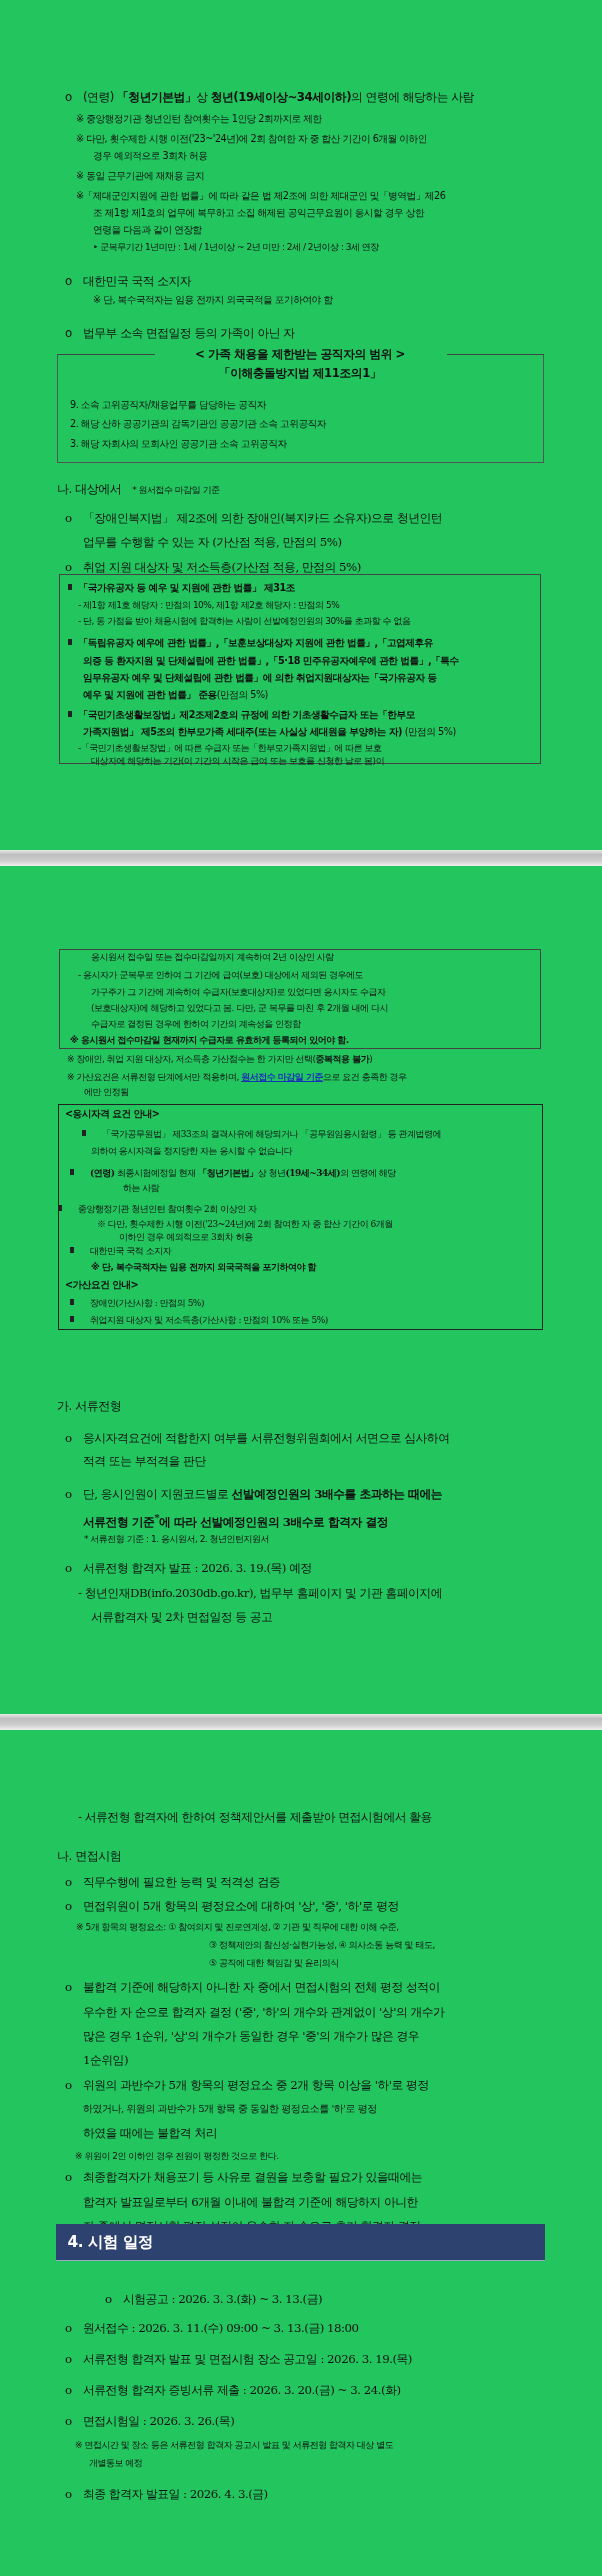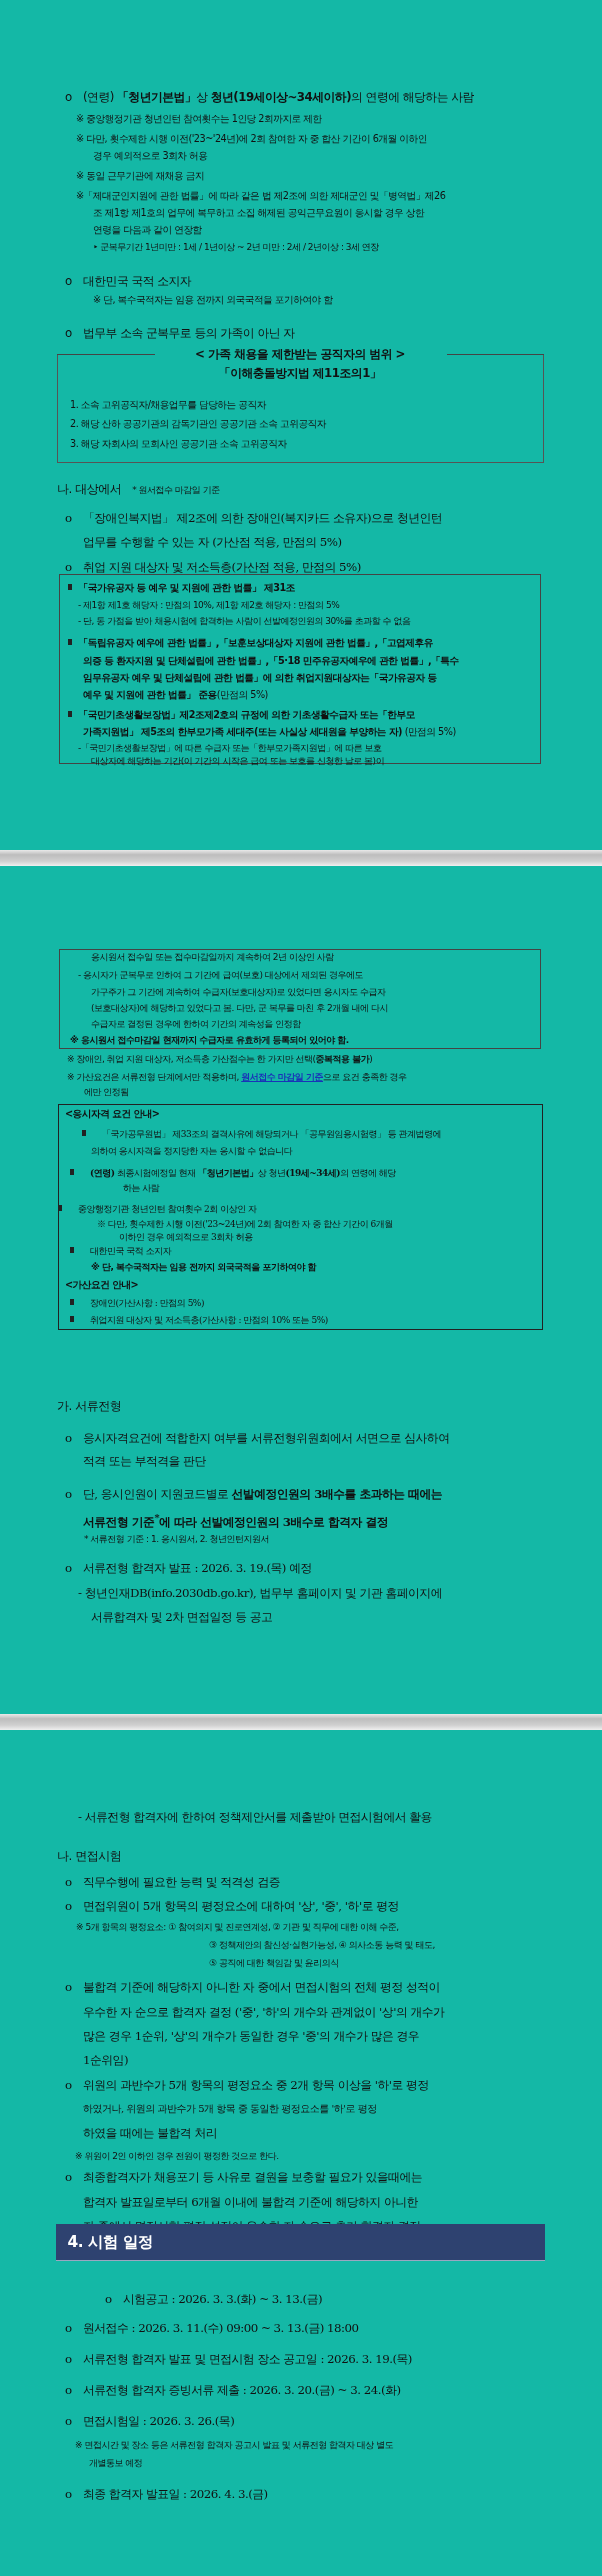--- a/index.html
+++ b/index.html
@@ -1,18 +1,18 @@
 <!DOCTYPE html>
 <html style="font-size:13px"><head>
 <meta charset="utf-8">
 <style>
   * { box-sizing: border-box; margin: 0; padding: 0; }
   html, body { width: 602px; background: #ffffff; }
   body { font-family: "DejaVu Sans", "Liberation Sans", sans-serif; color: #111; }
-  .page { position: relative; width: 602px; background: #14b8a6; }
+  .page { position: relative; width: 602px; background: #22c55e; }
   .abs { position: absolute; }
   .t { white-space: nowrap; font-size: 11px; line-height: 16px; letter-spacing: -0.5px; }
   .serif { font-family: "DejaVu Serif", "Liberation Serif", serif; }
   .b { font-weight: bold; }
   .sm { font-size: 9.7px; line-height: 14.6px; }
   .xs { font-size: 9px; line-height: 13px; }
   .circ { display: inline-block; width: 18px; }
   .sep { position: absolute; left: 0; width: 602px; height: 16px;
          background: linear-gradient(#e9e9e9, #bdbdbd 30%, #d0d0d0 70%, #efefef); }
   .box { position: absolute; border: 0.8px solid #555; }
@@ -41,30 +41,30 @@
   <div class="abs t sm" style="left:93px; top:206px;">조 제1항 제1호의 업무에 복무하고 소집 해제된 공익근무요원이 응시할 경우 상한</div>
   <div class="abs t sm" style="left:93px; top:223px;">연령을 다음과 같이 연장함</div>
   <div class="abs t xs" style="left:93px; top:241px;">‣ 군복무기간 1년미만 : 1세 / 1년이상 ~ 2년 미만 : 2세 / 2년이상 : 3세 연장</div>
 
   <div class="abs t" style="left:65px; top:273px; font-size:11.8px;">
     <span class="circ">o</span><span>대한민국 국적 소지자</span>
   </div>
   <div class="abs t sm" style="left:93px; top:293px;">※ 단, 복수국적자는 임용 전까지 외국국적을 포기하여야 함</div>
 
   <div class="abs t" style="left:65px; top:325px; font-size:11.8px;">
-    <span class="circ">o</span><span>법무부 소속 군복무로 등의 가족이 아닌 자</span>
+    <span class="circ">o</span><span>법무부 소속 면접일정 등의 가족이 아닌 자</span>
   </div>
 
   <div class="box" style="left:57px; top:354px; width:487px; height:109px; border-top:none;">
     <div style="position:absolute; left:-0.8px; top:0; width:98px; height:0.8px; background:#444;"></div>
     <div style="position:absolute; right:-0.8px; top:0; width:97px; height:0.8px; background:#444;"></div>
   </div>
   <div class="abs t b" style="left:154px; top:346px; width:292px; text-align:center; font-size:11.8px;">&lt; 가족 채용을 제한받는 공직자의 범위 &gt;</div>
   <div class="abs t b" style="left:154px; top:365px; width:292px; text-align:center; font-size:11.8px;">「이해충돌방지법 제11조의1」</div>
-  <div class="abs t sm" style="left:70px; top:398px;">1. 소속 고위공직자/채용업무를 담당하는 공직자</div>
+  <div class="abs t sm" style="left:70px; top:398px;">9. 소속 고위공직자/채용업무를 담당하는 공직자</div>
   <div class="abs t sm" style="left:70px; top:417px;">2. 해당 산하 공공기관의 감독기관인 공공기관 소속 고위공직자</div>
   <div class="abs t sm" style="left:70px; top:437px;">3. 해당 자회사의 모회사인 공공기관 소속 고위공직자</div>
 
   <div class="abs t" style="left:57px; top:481px;">
     <span style="font-size:12px;">나. 대상에서</span>
     <span class="xs" style="margin-left:8px;">* 원서접수 마감일 기준</span>
   </div>
 
   <div class="abs t serif" style="left:65px; top:510px; font-size:11.8px;">
     <span class="circ">o</span><span>「장애인복지법」 제2조에 의한 장애인(복지카드 소유자)으로 청년인턴</span>

